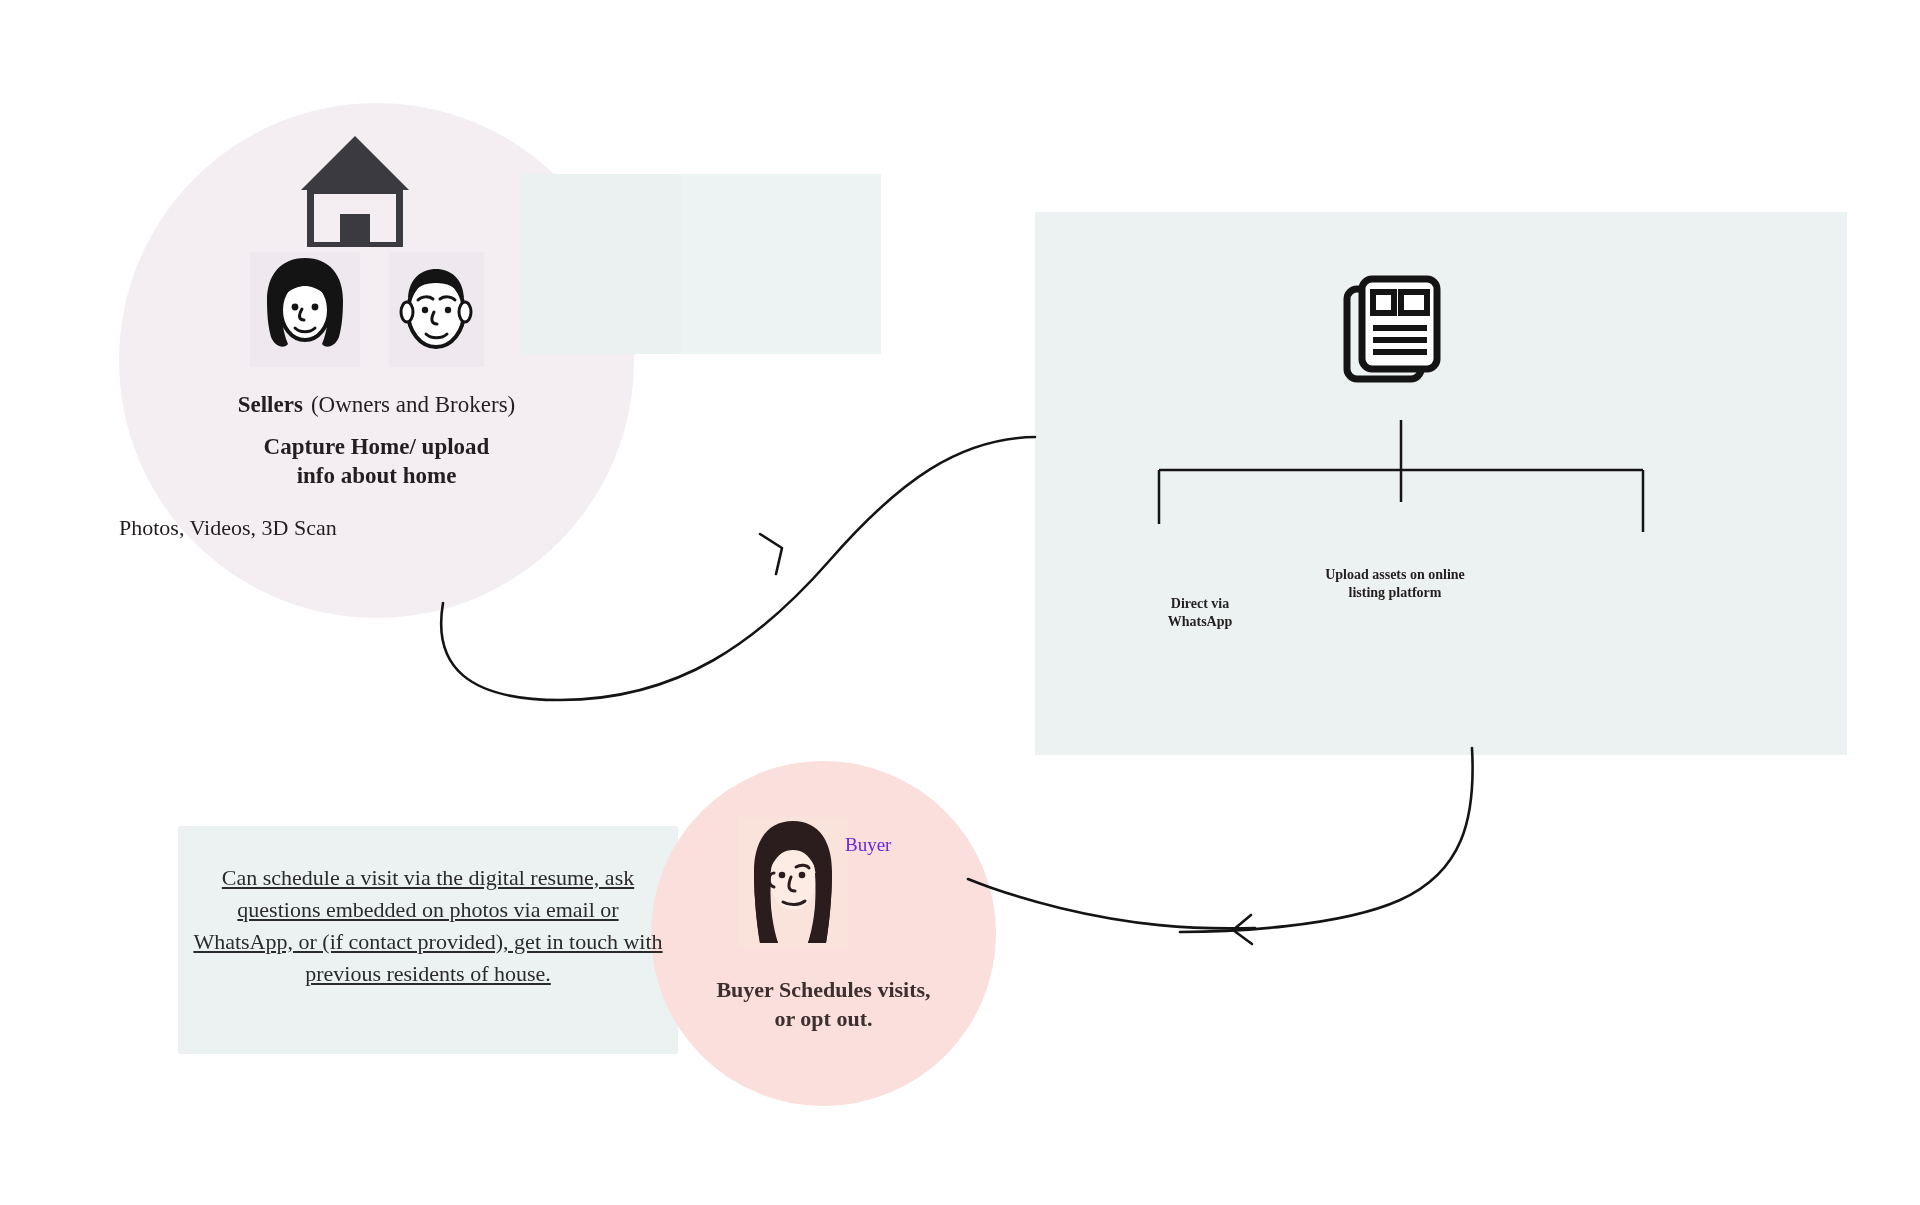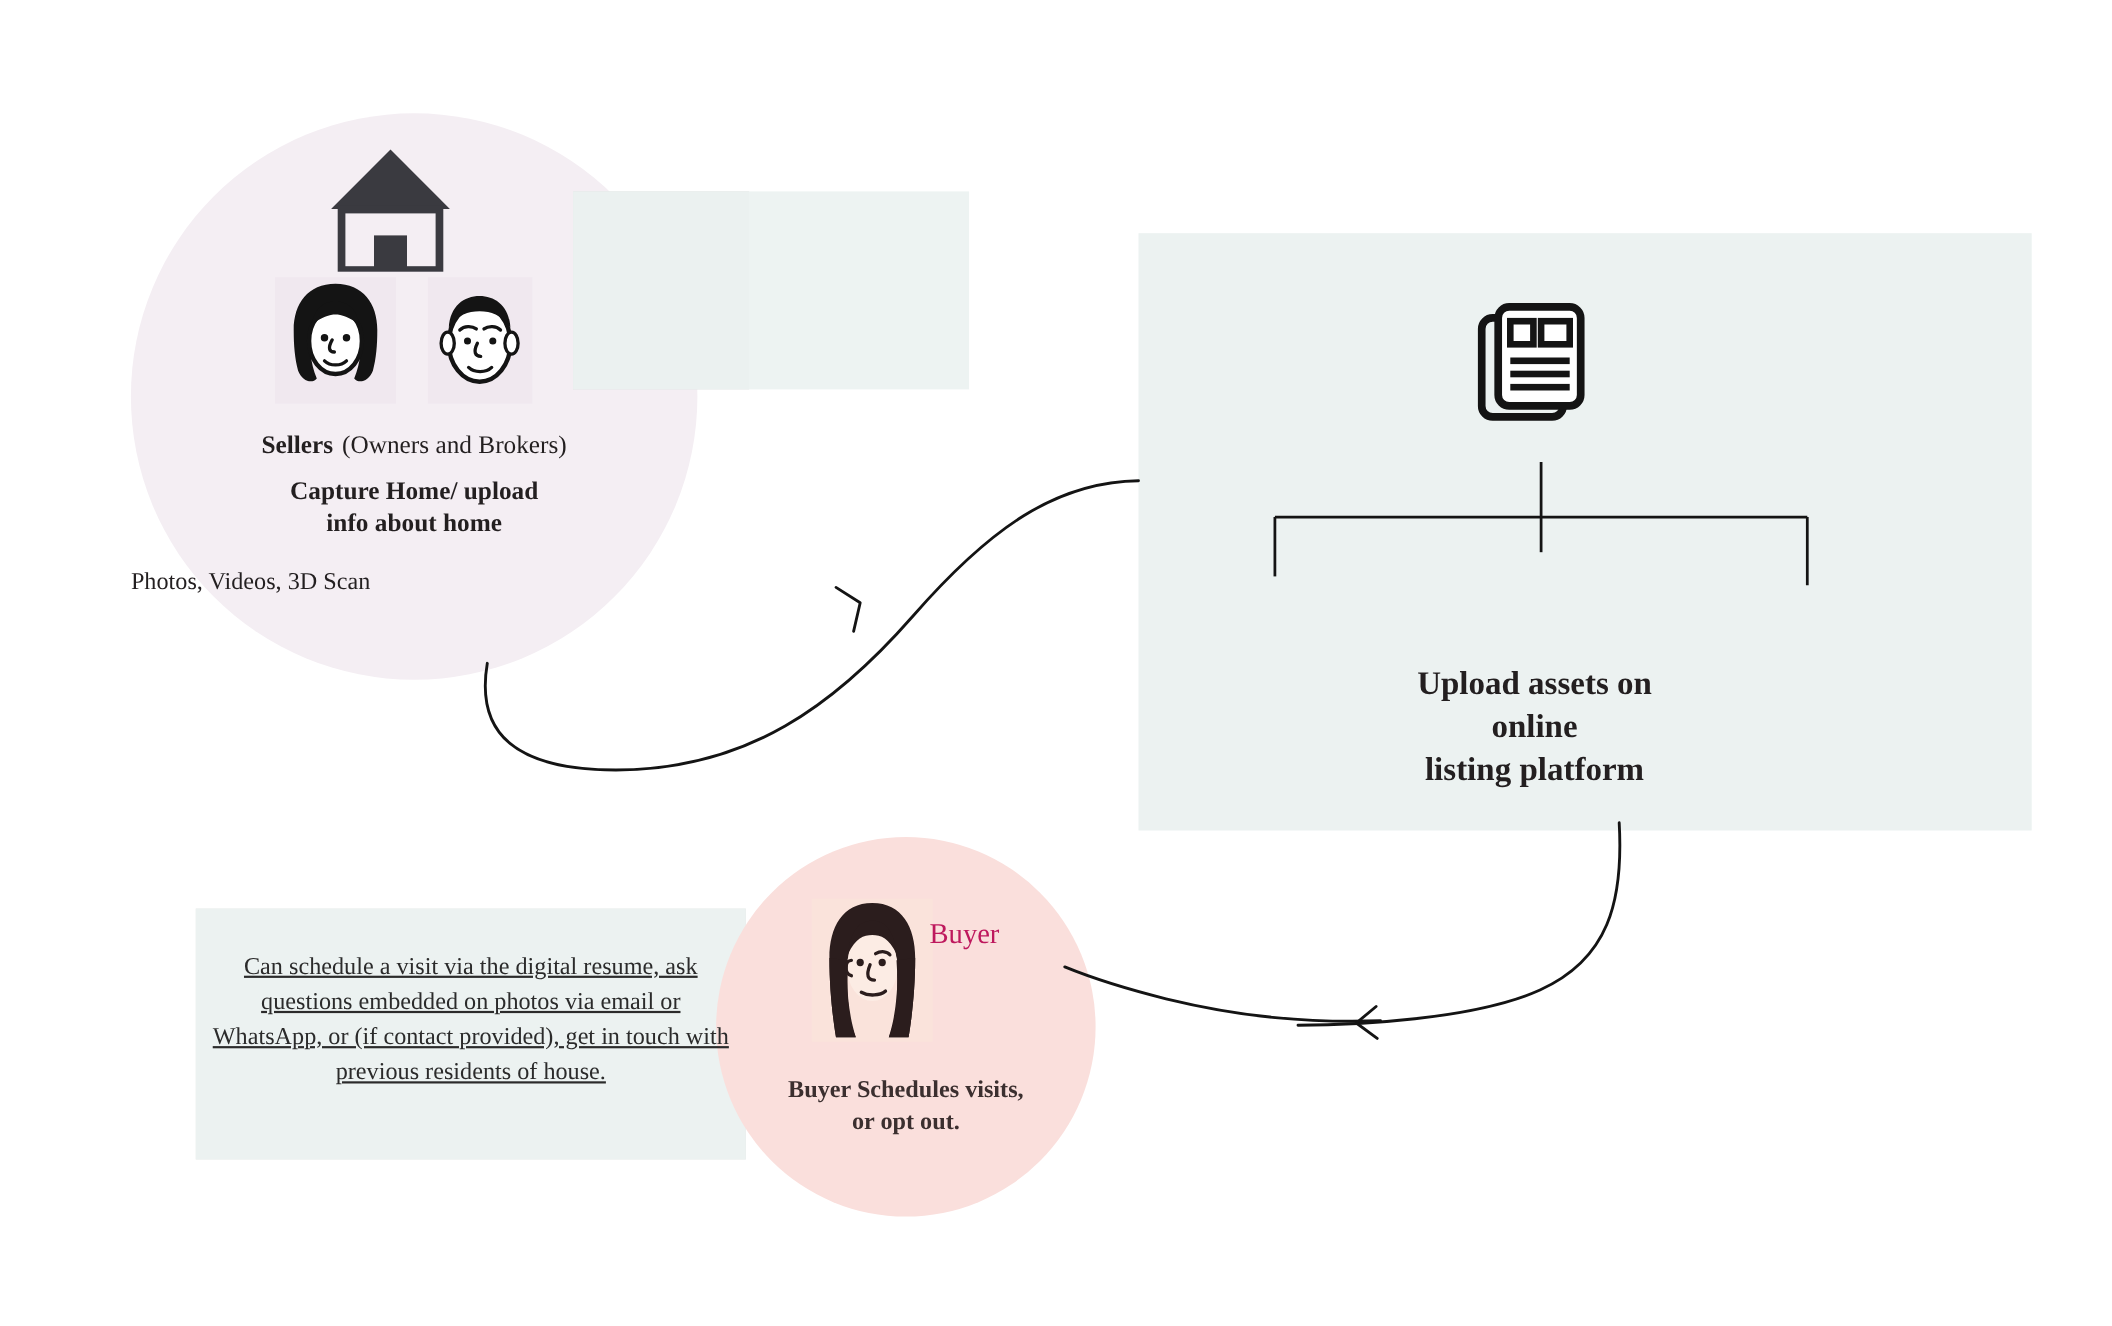--- a/index.html
+++ b/index.html
@@ -136,24 +136,23 @@
   }
   #branch-lines {
     left: 1035px; top: 212px;
     width: 812px; height: 543px;
     z-index: 3;
   }
   .branch-label {
     position: absolute;
     text-align: center;
     font-weight: 700;
-    font-size: 30px;
+    font-size: 14px;
     line-height: 1.3;
     z-index: 4;
-    margin-top: 36px;
   }
   #branch-0 { left: 1090px; top: 595px; width: 220px; }
   #branch-1 { left: 1250px; top: 566px; width: 290px; }
   #branch-2 { left: 1520px; top: 605px; width: 260px; }
 
   
   #buyer-circle {
     left: 651px; top: 761px;
     width: 345px; height: 345px;
     border-radius: 50%;
@@ -161,22 +160,22 @@
     z-index: 3;
   }
   #buyer-avatar {
     left: 738px; top: 817px;
     width: 110px; height: 130px;
     background: #fae3db;
     z-index: 5;
   }
   #buyer-label {
     left: 845px; top: 834px;
-    font-size: 26px;
-    color: #be185d;
+    font-size: 19px;
+    color: #6d28d9;
     z-index: 6;
     white-space: nowrap;
   }
   #buyer-action {
     left: 651px; top: 975px;
     width: 345px;
     text-align: center;
     font-weight: 700;
     font-size: 22px;
     line-height: 1.32;
@@ -306,20 +305,21 @@
 
     <line x1="124" y1="258" x2="608" y2="258" stroke="#141414" stroke-width="2.5"></line>
 
     <line x1="124" y1="258" x2="124" y2="312" stroke="#141414" stroke-width="2.5"></line>
 
     <line x1="366" y1="258" x2="366" y2="290" stroke="#141414" stroke-width="2.5"></line>
 
     <line x1="608" y1="258" x2="608" y2="320" stroke="#141414" stroke-width="2.5"></line>
   </svg>
 
+  <div class="branch-label multiline" id="branch-0">Direct via<br>WhatsApp</div>
   <div class="branch-label multiline" id="branch-1">Upload assets on online<br>listing platform</div>
 
   <div class="abs" id="buyer-note-shadow"></div>
   <div class="abs" id="buyer-note-box"></div>
   <div class="abs" id="buyer-note-text">Can schedule a visit via the digital resume, ask questions embedded on photos via email or WhatsApp, or (if contact  provided), get in touch with previous residents of house.</div>
 
   <div class="abs" id="buyer-circle"></div>
 
   <div class="abs" id="buyer-avatar">
     <svg class="avatar-svg" viewBox="0 0 110 130" aria-hidden="true">

